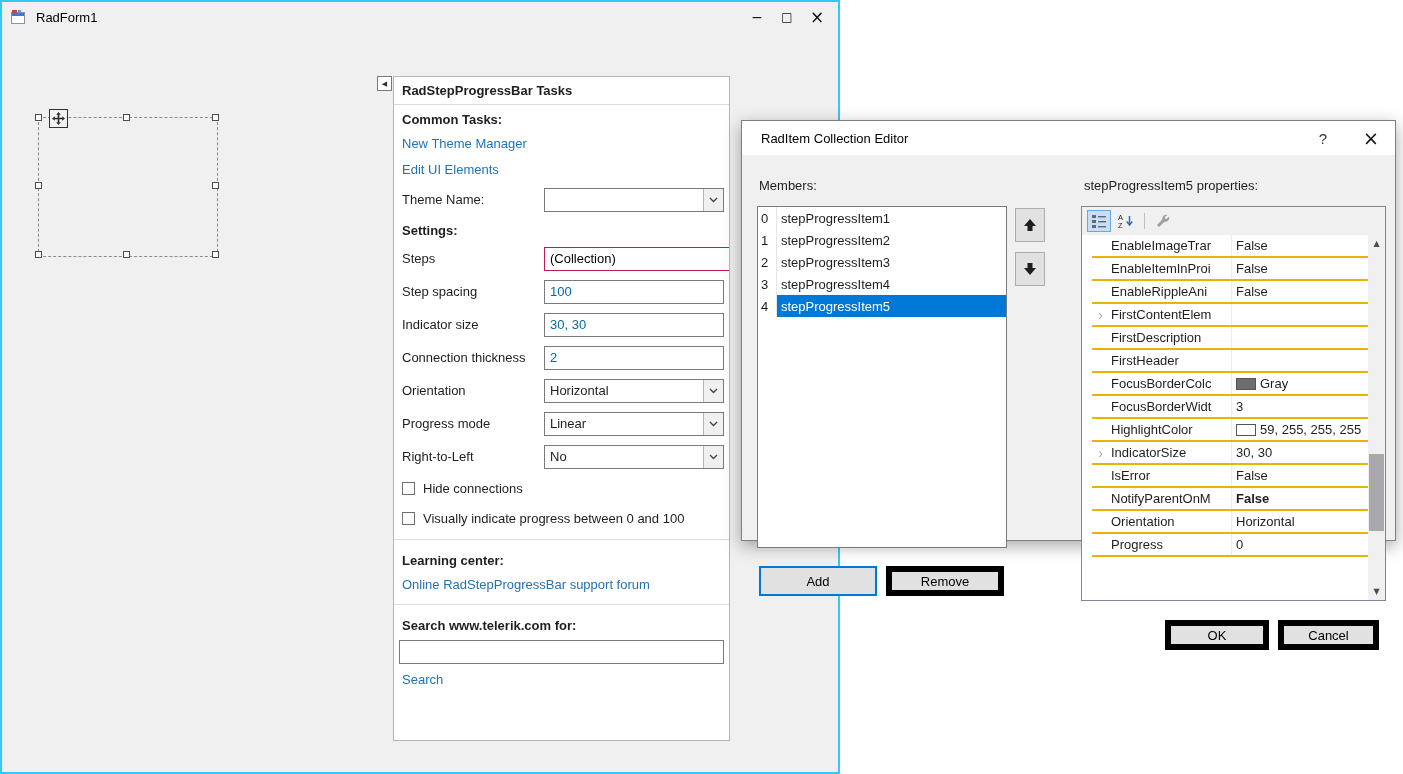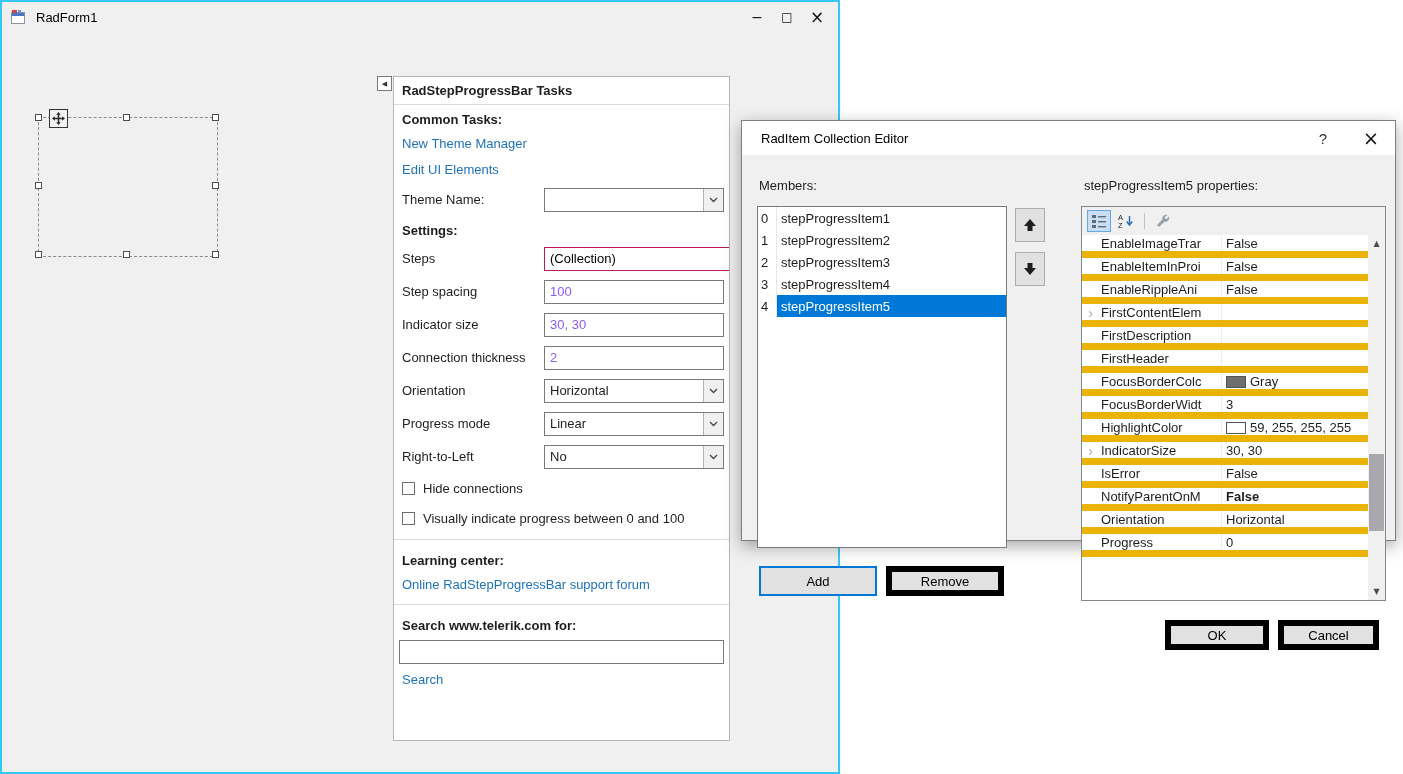--- a/index.html
+++ b/index.html
@@ -31,21 +31,21 @@
 
   
   .smart-tag{position:absolute;left:393px;top:76px;width:337px;height:665px;background:#fff;
     border:1px solid #b5b5b5;box-sizing:border-box;overflow:hidden;}
   .st-header{height:27px;line-height:27px;padding-left:8px;font-weight:bold;border-bottom:1px solid #dcdcdc;}
   .st-section-label{font-weight:bold;padding:7px 8px 4px 8px;}
   .st-link{display:block;color:#1f72b8;padding:5px 8px 6px 8px;text-decoration:none;cursor:pointer;}
   .st-row{display:flex;align-items:center;height:33px;padding:0 5px 0 8px;}
   .st-label{flex:1;}
   .st-control{width:180px;display:flex;align-items:center;}
-  .st-input{width:100%;height:24px;border:1px solid #7a7a7a;padding:0 5px;font:inherit;box-sizing:border-box;background:#fff;color:#8b5cf6;}
+  .st-input{width:100%;height:24px;border:1px solid #7a7a7a;padding:0 5px;font:inherit;box-sizing:border-box;background:#fff;color:#0369a1;}
   .st-combo{width:180px;height:24px;border:1px solid #7a7a7a;background:#fff;display:flex;align-items:center;box-sizing:border-box;}
   .combo-value{flex:1;padding-left:5px;overflow:hidden;white-space:nowrap;}
   .combo-btn{width:19px;align-self:stretch;background:#f0f0f0;border-left:1px solid #b5b5b5;display:flex;align-items:center;justify-content:center;}
   .steps-input{flex:1;height:24px;border:1px solid #be185d;padding:0 5px;font:inherit;box-sizing:border-box;background:#fff;}
   .st-check-row{display:flex;align-items:center;height:30px;padding:0 8px;gap:8px;}
   .checkbox{width:13px;height:13px;background:#fff;border:1px solid #707070;box-sizing:border-box;flex:0 0 13px;}
   .st-divider{height:1px;background:#dcdcdc;margin:6px 0;}
   .st-search-row{padding:3px 5px;}
   .st-search-row .st-input{height:24px;}
 
@@ -72,21 +72,21 @@
     box-sizing:border-box;display:flex;align-items:center;justify-content:center;cursor:default;}
   .order-btn.up{top:87px;} .order-btn.down{top:131px;}
 
   .prop-grid{position:absolute;left:339px;top:85px;width:305px;height:395px;background:#fff;
     border:1px solid #828790;box-sizing:border-box;overflow:hidden;}
   .pg-toolbar{height:28px;background:#f0f0f0;display:flex;align-items:center;padding-left:5px;gap:3px;}
   .pg-tool{width:24px;height:22px;display:flex;align-items:center;justify-content:center;box-sizing:border-box;cursor:default;}
   .pg-tool.selected{background:#c9def5;border:1px solid #68a8e0;}
   .pg-sep{width:1px;height:16px;background:#c0c0c0;margin:0 3px;}
   .pg-rows{position:absolute;left:0;top:28px;right:17px;bottom:0;overflow:hidden;}
-  .pg-row{display:flex;height:23px;align-items:flex-end;border-bottom:7px solid #eab308;box-sizing:border-box;cursor:default;}
+  .pg-row{display:flex;height:23px;align-items:center;border-bottom:2px solid #eab308;box-sizing:border-box;cursor:default;margin-left:10px;}
   .pg-gutter{flex:0 0 17px;display:flex;align-items:center;justify-content:center;color:#a8a8a8;font-size:14px;line-height:1;}
   .pg-name{flex:0 0 120px;overflow:hidden;white-space:nowrap;padding-left:2px;border-right:1px solid #ececec;align-self:stretch;display:flex;align-items:center;}
   .pg-value{flex:1;display:flex;align-items:center;gap:4px;padding-left:4px;overflow:hidden;white-space:nowrap;}
   .pg-row.gray .pg-name,.pg-row.gray .pg-value{color:#9a9a9a;}
   .pg-row.bold-value .pg-value{font-weight:bold;}
   .swatch{flex:0 0 20px;width:20px;height:12px;border:1px solid #555;box-sizing:border-box;}
   .pg-scroll{position:absolute;top:28px;right:0;bottom:0;width:17px;background:#f0f0f0;}
   .pg-scroll .sarrow{position:absolute;left:0;width:17px;height:17px;display:flex;align-items:center;justify-content:center;
     font-size:8px;color:#4d4d4d;cursor:default;}
   .pg-scroll .sarrow.up{top:0;} .pg-scroll .sarrow.down{bottom:0;}

